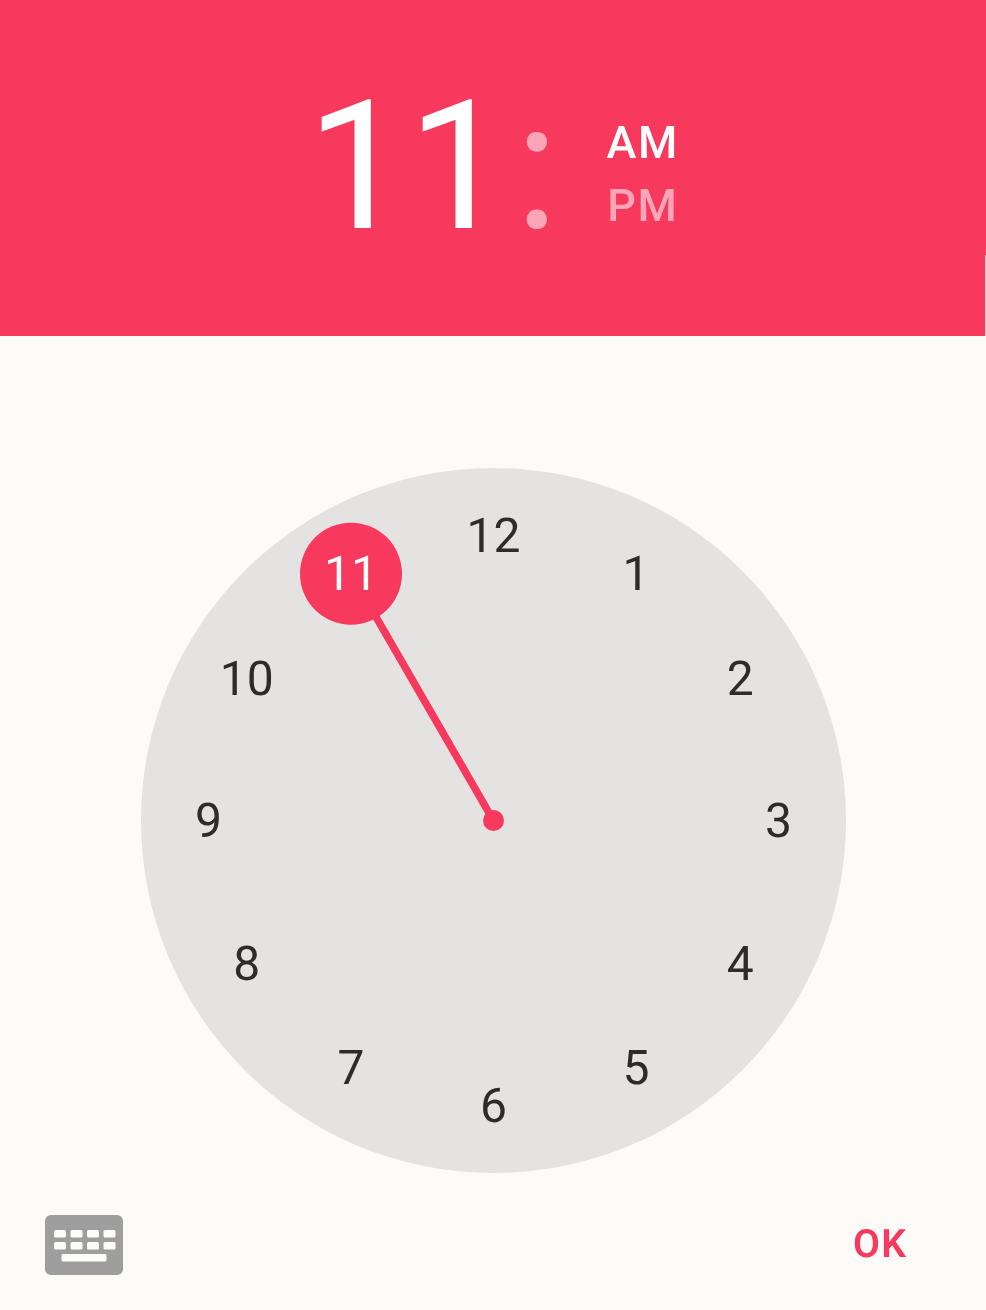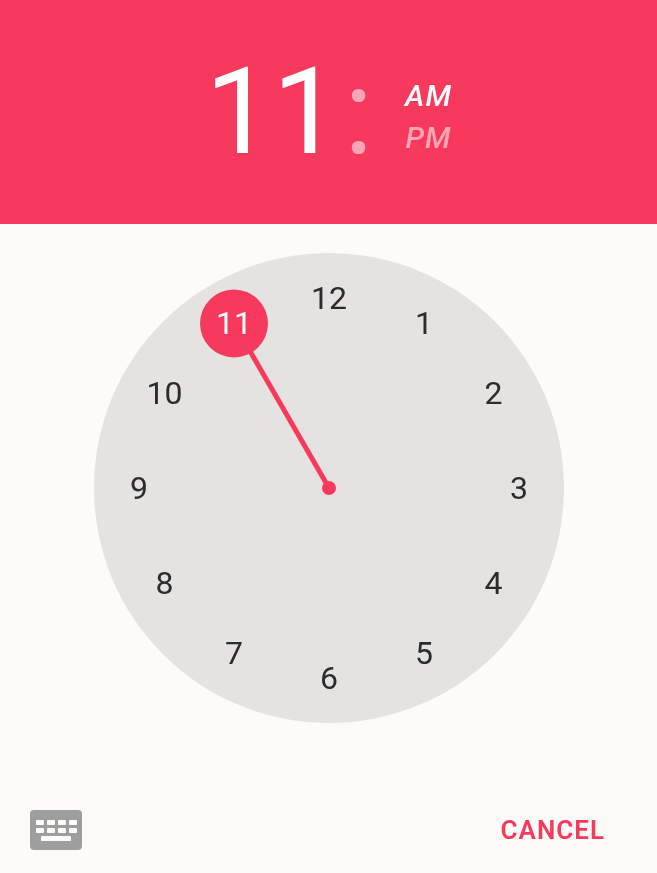--- a/index.html
+++ b/index.html
@@ -39,28 +39,27 @@
       flex-direction: column;
       margin-left: 28px;
       margin-top: 10px;
     }
     .ampm span {
       font-size: 30px;
       font-weight: 500;
       letter-spacing: 1px;
       line-height: 1.4;
       cursor: pointer;
-      font-style: italic;
     }
     .am { color: #fff; }
     .pm { color: rgba(255,255,255,0.55); text-align: center; }
     .clock-area {
       flex: 1;
       display: flex;
-      align-items: flex-start;
+      align-items: flex-end;
       justify-content: center;
       padding-top: 24px;
     }
     .clock {
       position: relative;
       width: 480px;
       height: 480px;
     }
     .footer {
       height: 86px;
@@ -167,14 +166,14 @@
           <div></div>
         <div></div>
           <div></div>
           <div></div>
           <div></div>
       </div>
       <div class="kbd-space"></div>
     </div>
   </div>
   <div class="spacer"></div>
-  <div class="action-btn">CANCEL</div>
+  <div class="action-btn">OK</div>
 </div>
 
 </body></html>

